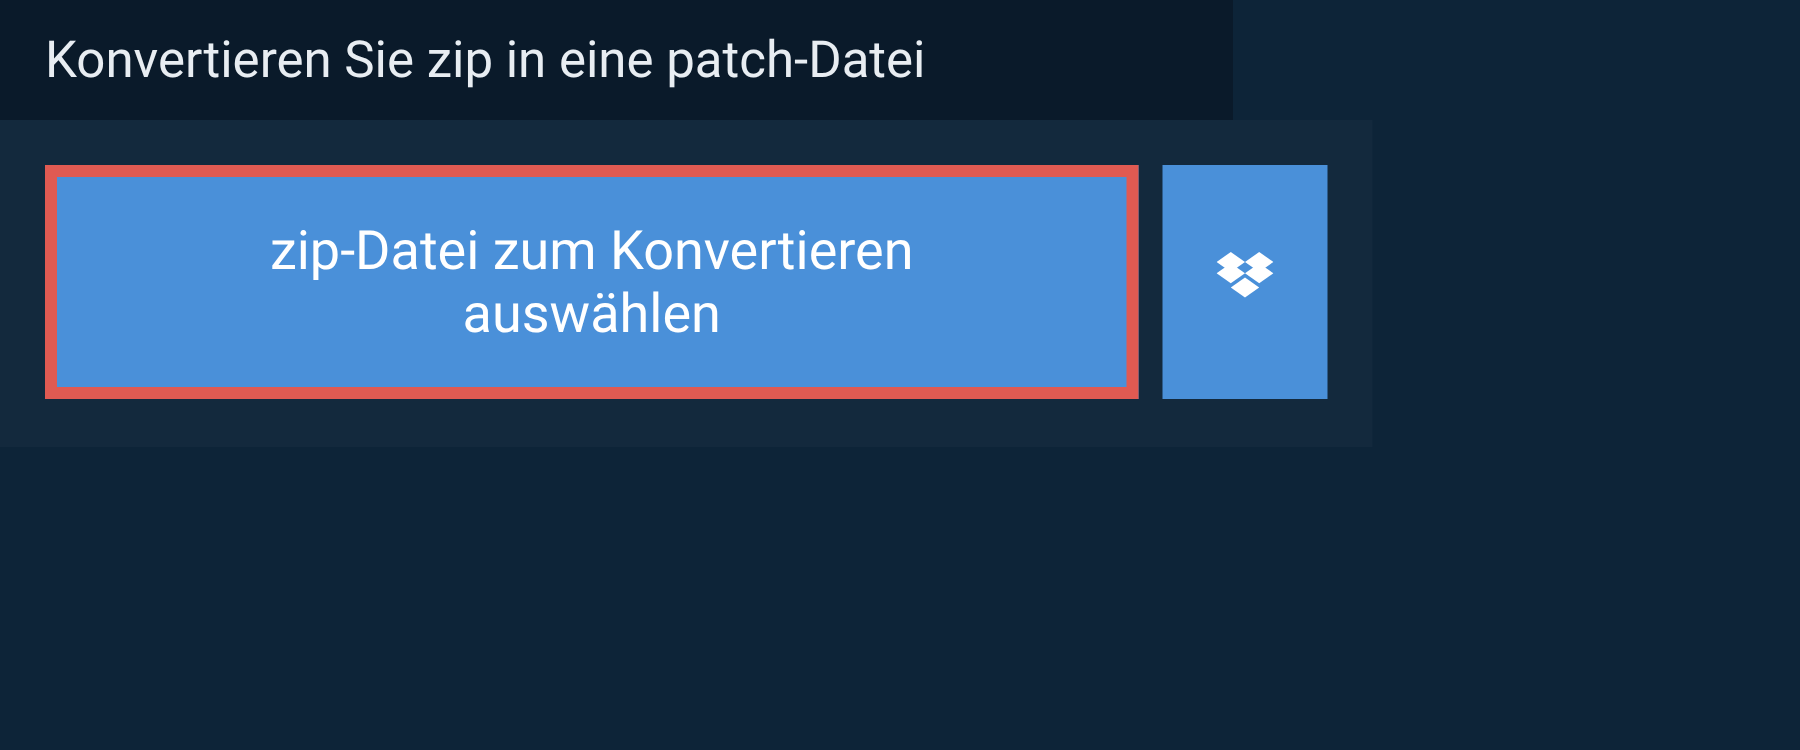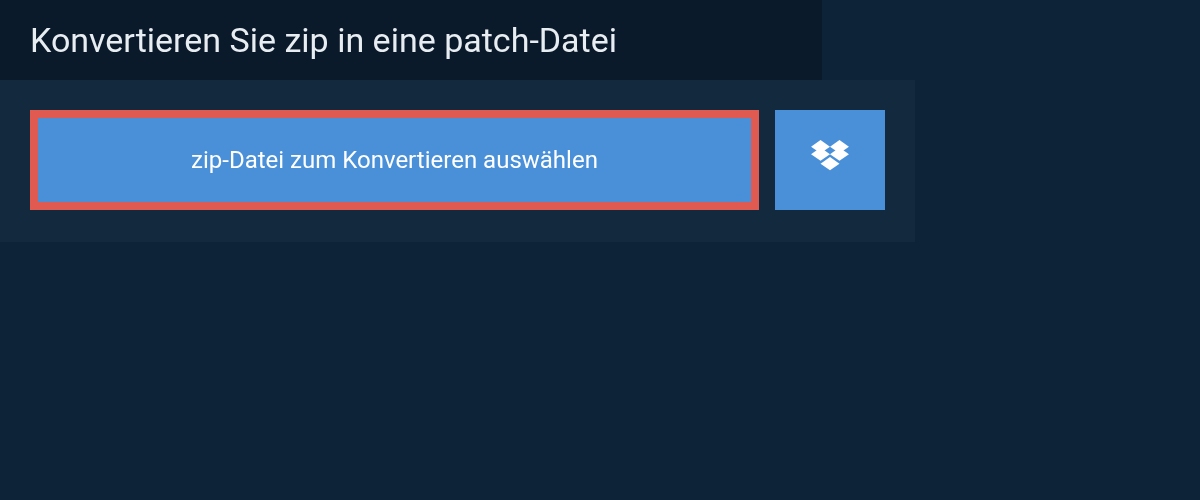--- a/index.html
+++ b/index.html
@@ -29,21 +29,21 @@
       padding: 30px 30px 32px 30px;
       width: 915px;
       display: flex;
       gap: 16px;
       align-items: stretch;
     }
     .select-button {
       background-color: #4a90d9;
       border: 8px solid #e05a52;
       color: #ffffff;
-      font-size: 24px;
+      font-size: 36px;
       font-weight: 400;
       padding: 28px 60px;
       flex: 1;
       text-align: center;
       cursor: pointer;
       display: flex;
       align-items: center;
       justify-content: center;
     }
     .dropbox-button {

